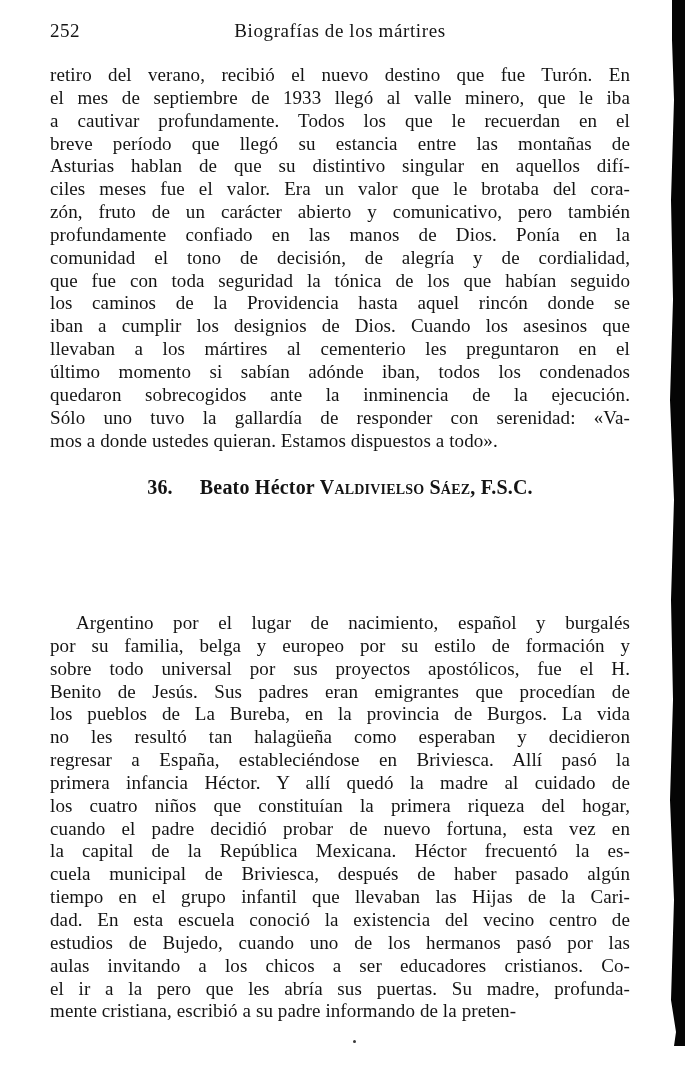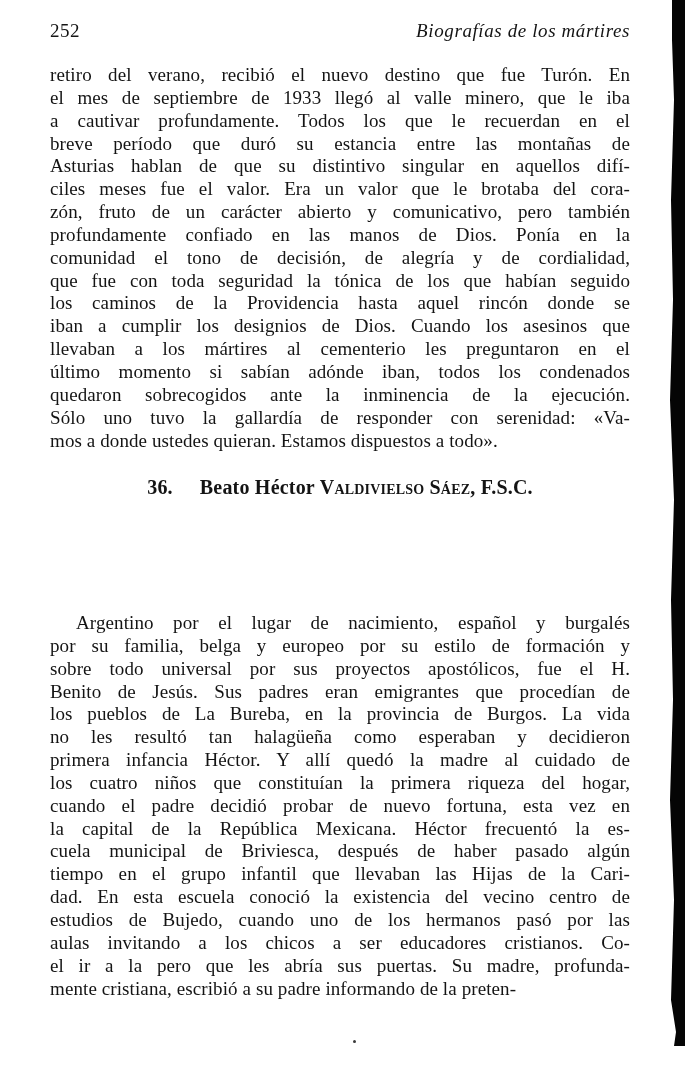--- a/index.html
+++ b/index.html
@@ -20,21 +20,21 @@
     width: 685px; height: 860px;
     background: var(--paper);
   }
   
   .col { position: absolute; left: 50px; width: 580px; }
 
   
   .header { top: 20px; height: 24px; font-size: 19px; }
   .page-number { position: absolute; left: 0; top: 0; letter-spacing: 0.5px; }
   .running-title {
-    text-align: right; font-style: italic;
+    text-align: center; 
     letter-spacing: 0.6px;
   }
 
   
   .para { font-size: 19px; line-height: 22.85px; letter-spacing: 0.1px; }
   .para .line { text-align: justify; text-align-last: justify; white-space: normal; }
   .para .line.line-last { text-align-last: left; }
   #para1 { top: 64px; }
   #para2 { top: 612px; }
   #para2 .line:first-child { text-indent: 26px; }
@@ -82,21 +82,21 @@
 
   <div class="col header">
     <span class="page-number">252</span>
     <div class="running-title">Biografías de los mártires</div>
   </div>
 
   <div class="col para" id="para1">
       <div class="line">retiro del verano, recibió el nuevo destino que fue Turón. En</div>
       <div class="line">el mes de septiembre de 1933 llegó al valle minero, que le iba</div>
       <div class="line">a cautivar profundamente. Todos los que le recuerdan en el</div>
-      <div class="line">breve período que duró su estancia entre las montañas de</div>
+      <div class="line">breve período que llegó su estancia entre las montañas de</div>
       <div class="line">Asturias hablan de que su distintivo singular en aquellos difí-</div>
       <div class="line">ciles meses fue el valor. Era un valor que le brotaba del cora-</div>
       <div class="line">zón, fruto de un carácter abierto y comunicativo, pero también</div>
       <div class="line">profundamente confiado en las manos de Dios. Ponía en la</div>
       <div class="line">comunidad el tono de decisión, de alegría y de cordialidad,</div>
       <div class="line">que fue con toda seguridad la tónica de los que habían seguido</div>
       <div class="line">los caminos de la Providencia hasta aquel rincón donde se</div>
       <div class="line">iban a cumplir los designios de Dios. Cuando los asesinos que</div>
       <div class="line">llevaban a los mártires al cementerio les preguntaron en el</div>
       <div class="line">último momento si sabían adónde iban, todos los condenados</div>
@@ -110,20 +110,21 @@
   </div>
 
 
   <div class="col para" id="para2">
       <div class="line">Argentino por el lugar de nacimiento, español y burgalés</div>
       <div class="line">por su familia, belga y europeo por su estilo de formación y</div>
       <div class="line">sobre todo universal por sus proyectos apostólicos, fue el H.</div>
       <div class="line">Benito de Jesús. Sus padres eran emigrantes que procedían de</div>
       <div class="line">los pueblos de La Bureba, en la provincia de Burgos. La vida</div>
       <div class="line">no les resultó tan halagüeña como esperaban y decidieron</div>
+      <div class="line">regresar a España, estableciéndose en Briviesca. Allí pasó la</div>
       <div class="line">primera infancia Héctor. Y allí quedó la madre al cuidado de</div>
       <div class="line">los cuatro niños que constituían la primera riqueza del hogar,</div>
       <div class="line">cuando el padre decidió probar de nuevo fortuna, esta vez en</div>
       <div class="line">la capital de la República Mexicana. Héctor frecuentó la es-</div>
       <div class="line">cuela municipal de Briviesca, después de haber pasado algún</div>
       <div class="line">tiempo en el grupo infantil que llevaban las Hijas de la Cari-</div>
       <div class="line">dad. En esta escuela conoció la existencia del vecino centro de</div>
       <div class="line">estudios de Bujedo, cuando uno de los hermanos pasó por las</div>
       <div class="line">aulas invitando a los chicos a ser educadores cristianos. Co-</div>
       <div class="line">el ir a la pero que les abría sus puertas. Su madre, profunda-</div>

